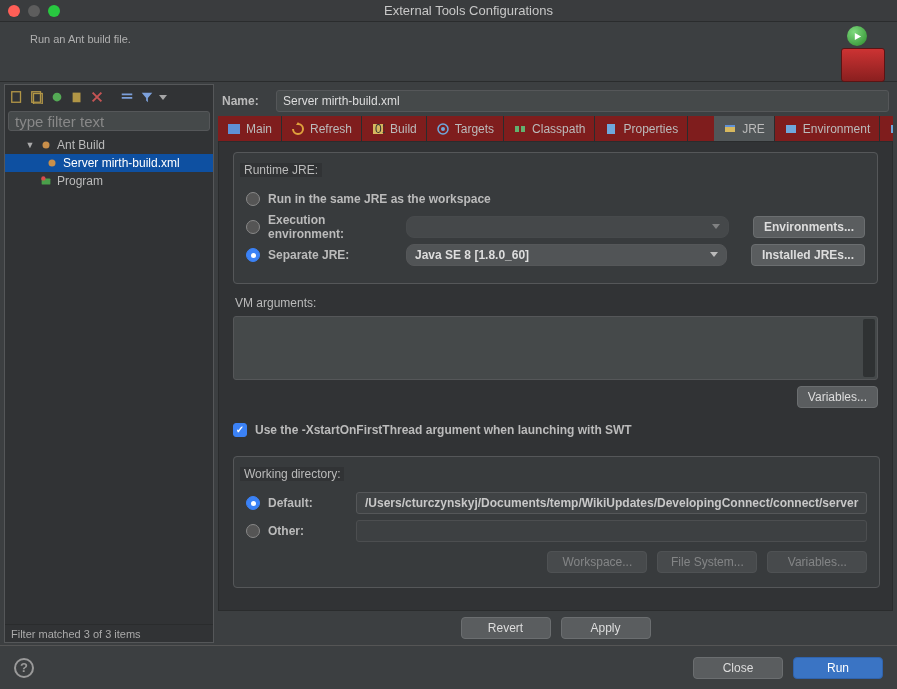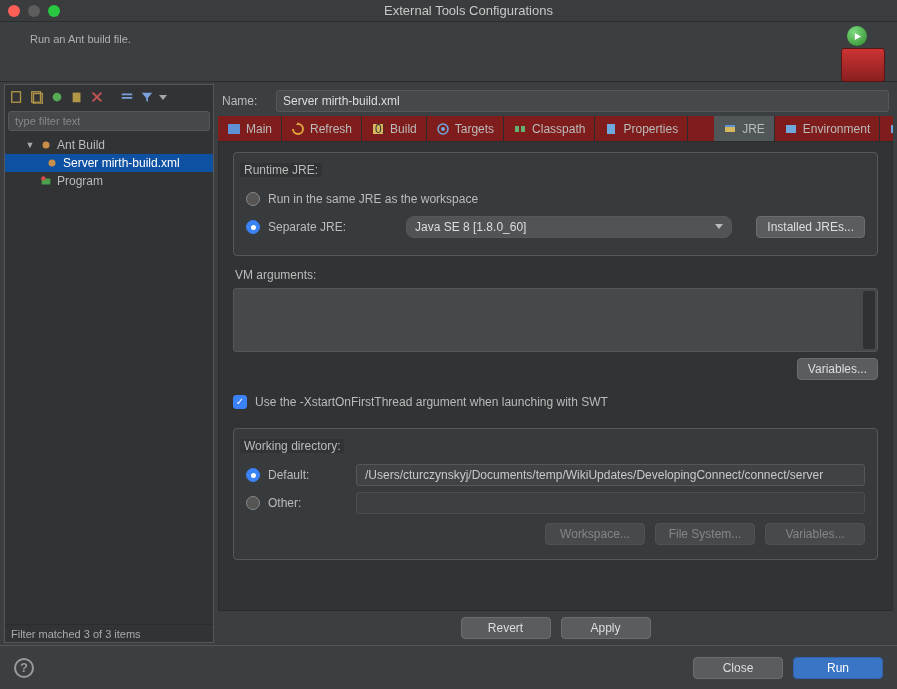--- a/index.html
+++ b/index.html
@@ -33,42 +33,42 @@
   .header p{margin:3px 0 0 14px;font-size:11px;color:#b0b0b0;}
   .header-icon{position:absolute;right:12px;top:4px;}
   .run-badge{width:20px;height:20px;border-radius:50%;background:radial-gradient(circle at 35% 30%,#7ed97e,#2a8a2a);display:flex;align-items:center;justify-content:center;margin-left:6px;}
   .run-badge svg{fill:#fff;}
   .toolbox{width:44px;height:34px;background:linear-gradient(#c33,#8a1f1f);border:1px solid #5a1414;border-radius:3px;margin-top:2px;}
   
   .split{flex:1;display:flex;min-height:0;}
   .left{width:210px;border:1px solid var(--border);margin:2px 0 2px 4px;background:var(--bg2);display:flex;flex-direction:column;}
   .left-toolbar{height:24px;display:flex;align-items:center;padding:0 4px;gap:4px;}
   .left-toolbar .tb{width:16px;height:16px;display:flex;align-items:center;justify-content:center;opacity:.85;}
-  .filter-input{margin:2px 3px;background:var(--bg-input);border:1px solid var(--border);border-radius:3px;height:20px;padding:0 6px;color:var(--text);font-size:11px;width:calc(100% - 6px);}
+  .filter-input{margin:2px 3px;background:var(--bg-input);border:1px solid var(--border);border-radius:3px;height:20px;padding:0 6px;color:var(--text);font-size:15px;width:calc(100% - 6px);}
   .filter-input::placeholder{color:#888;}
   .tree{flex:1;overflow:auto;padding-top:3px;}
   .tree-row{height:18px;display:flex;align-items:center;padding-left:6px;gap:4px;white-space:nowrap;}
   .tree-row.depth1{padding-left:20px;}
   .tree-row.depth2{padding-left:40px;}
   .tree-row.sel{background:var(--sel);color:#fff;}
   .tree-row.sel *{color:#fff;}
   .twisty{width:10px;text-align:center;font-size:9px;color:#aaa;}
   .left-status{height:18px;padding:0 6px;color:#aaa;font-size:11px;display:flex;align-items:center;border-top:1px solid var(--border-dark);}
   .right{flex:1;margin:2px 4px 2px 4px;display:flex;flex-direction:column;min-width:0;}
   .name-row{display:flex;align-items:center;gap:8px;padding:6px 4px 4px;}
-  .name-row label{width:46px;}
+  .name-row label{width:46px;font-weight:bold;}
   .name-input{flex:1;height:22px;background:var(--bg-input);border:1px solid var(--border);border-radius:3px;padding:0 6px;color:#ddd;}
   .tabs{display:flex;border-bottom:1px solid var(--border-dark);height:26px;background:#7f1d1d;gap:0;overflow:hidden;}
   .tab{display:flex;align-items:center;gap:5px;padding:0 9px;height:26px;border-right:1px solid var(--border-dark);cursor:default;}
   .tab.active{background:var(--tab-active);margin-left:26px;}
   .tab-ico{width:14px;height:14px;display:flex;align-items:center;justify-content:center;}
   .tab-body{flex:1;background:var(--bg2);border:1px solid var(--border-dark);border-top:none;padding:10px 14px;display:flex;flex-direction:column;gap:12px;overflow:auto;}
   fieldset.group{border:1px solid var(--border);border-radius:4px;padding:10px 12px 14px;margin:0;background:#383b3d;}
   .group-title{font-size:12px;color:#bbb;margin:-18px 0 8px -6px;background:var(--bg2);padding:0 4px;display:inline-block;}
-  .radio-row{display:flex;align-items:center;gap:8px;height:28px;}
+  .radio-row{display:flex;align-items:center;gap:8px;height:28px;font-weight:bold;}
   .radio{width:14px;height:14px;border-radius:50%;border:1px solid #888;background:#555;display:inline-flex;align-items:center;justify-content:center;}
   .radio.checked{background:#3b82f6;border-color:#3b82f6;}
   .radio.checked::after{content:"";width:5px;height:5px;border-radius:50%;background:#fff;}
   .check{width:14px;height:14px;border-radius:3px;border:1px solid #888;background:#555;display:inline-flex;align-items:center;justify-content:center;}
   .check.checked{background:#3b82f6;border-color:#3b82f6;}
   .check.checked::after{content:"✓";font-size:10px;color:#fff;line-height:1;}
   .rlabel{width:130px;}
   .combo{flex:1;height:22px;background:#515456;border:1px solid var(--border);border-radius:8px;display:flex;align-items:center;padding:0 22px 0 8px;position:relative;color:#ddd;min-width:0;overflow:hidden;}
   .combo::after{content:"";position:absolute;right:8px;top:50%;width:0;height:0;border-left:4px solid transparent;border-right:4px solid transparent;border-top:5px solid #bbb;border-bottom:5px solid transparent;transform:translateY(-3px);}
   .combo.disabled{opacity:.55;}
@@ -278,20 +278,27 @@
 
     <div class="tab-body">
 
       <fieldset class="group">
         <span class="group-title">Runtime JRE:</span>
         <div class="radio-row">
           <span class="radio"></span>
           <span>Run in the same JRE as the workspace</span>
         </div>
         <div class="radio-row">
+          <span class="radio"></span>
+          <span class="rlabel">Execution environment:</span>
+          <span class="combo disabled"></span>
+          <span style="width:8px"></span>
+          <span class="btn">Environments...</span>
+        </div>
+        <div class="radio-row">
           <span class="radio checked"></span>
           <span class="rlabel">Separate JRE:</span>
           <span class="combo">Java SE 8 [1.8.0_60]</span>
           <span style="width:8px"></span>
           <span class="btn">Installed JREs...</span>
         </div>
       </fieldset>
 
       <div>
         <div style="margin:0 0 6px 2px">VM arguments:</div>

